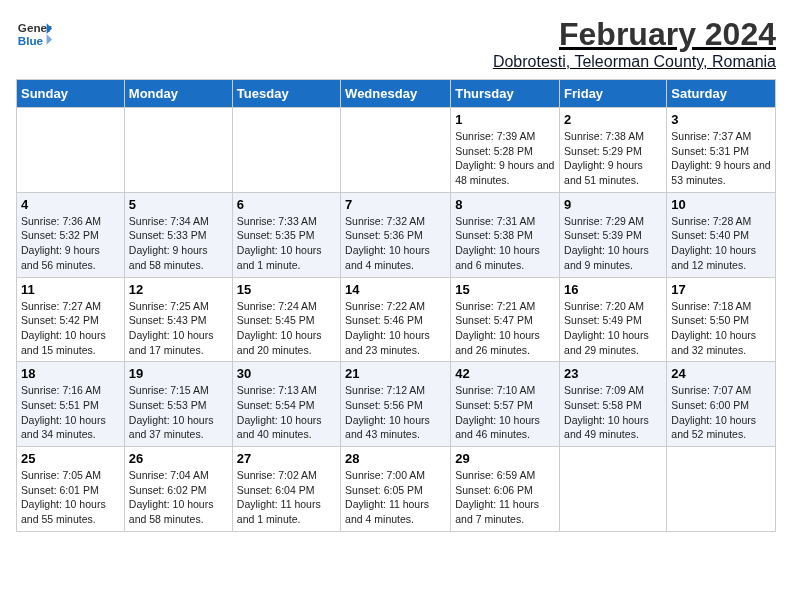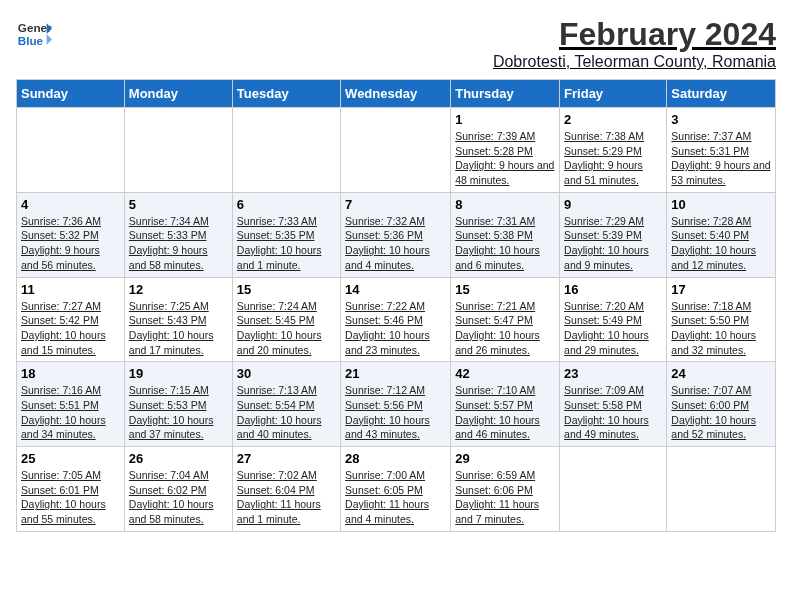--- a/index.html
+++ b/index.html
@@ -68,21 +68,20 @@
     .day-number {
       font-weight: bold;
       font-size: 13px;
       display: block;
       margin-bottom: 2px;
     }
     .day-info {
       font-size: 10.5px;
       color: #222;
       line-height: 1.4;
-      text-decoration: underline;
     }
     td.empty {
       background-color: #fff;
     }
   </style>
 </head>
 <body>
 
 <div class="header">
   <div class="logo">

